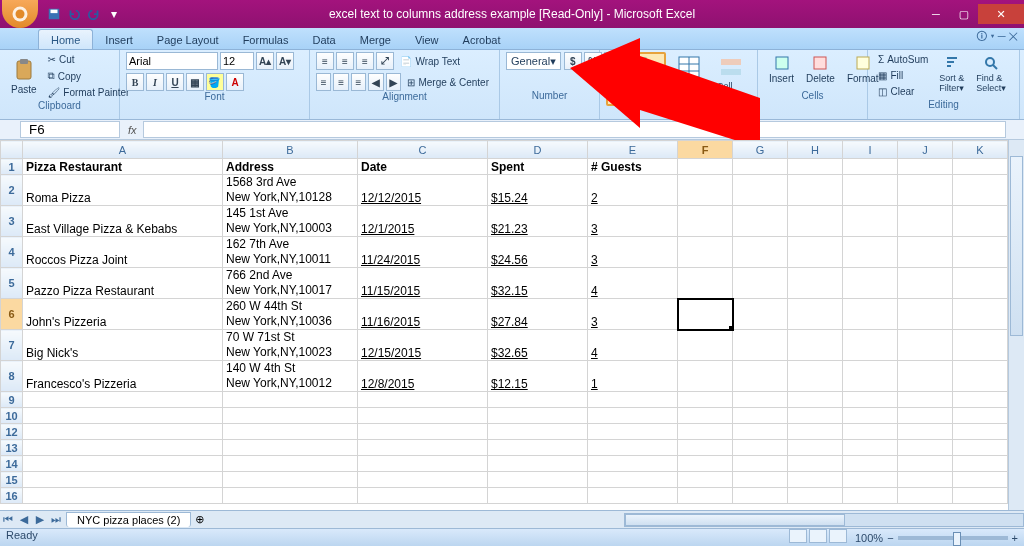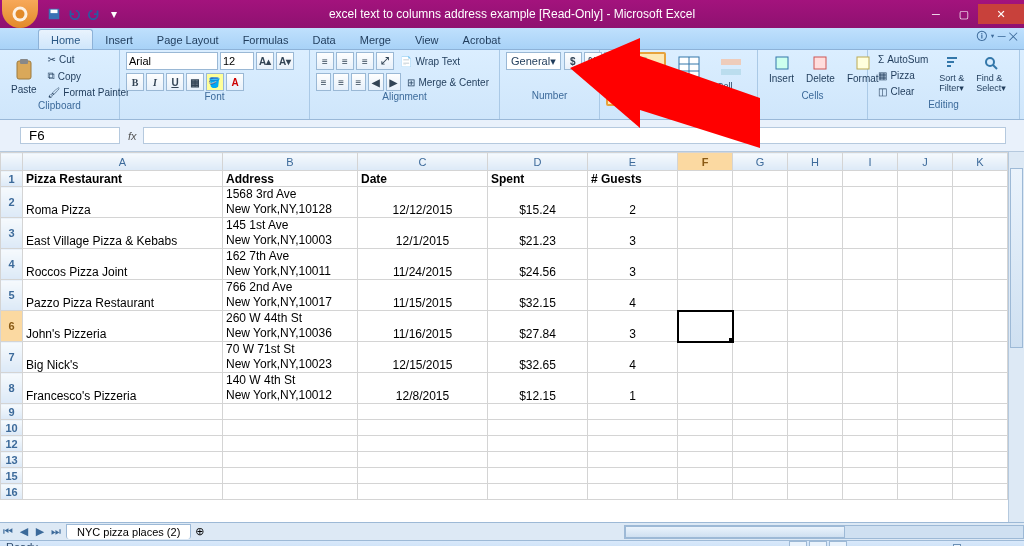--- a/index.html
+++ b/index.html
@@ -32,37 +32,37 @@
 .fontsel { border:1px solid #9ab8d5; background:#fff; font-size:11px; padding:1px 2px; height:18px; }
 .numfmt { border:1px solid #9ab8d5; background:#fff; font-size:11px; height:18px; width:100px; padding:1px 4px; display:flex; align-items:center; justify-content:space-between; }
 .tinybtn { width:18px; height:18px; border:1px solid #9ab8d5; background:linear-gradient(#fefefe,#e7f0fa); display:inline-flex; align-items:center; justify-content:center; font-size:10px; font-weight:bold; color:#345; }
 .row { display:flex; gap:2px; align-items:center; }
 .conditional-highlight { border:2px solid #e6a23c !important; background:#fde8b6 !important; }
 
 
 .redarrow { position:absolute; left:570px; top:38px; pointer-events:none; }
 
 
-.fbarrow { height:32px; background:#e9f1fb; border-bottom:1px solid #b5c9de; display:flex; align-items:center; font-size:11px; }
+.fbarrow { height:20px; background:#e9f1fb; border-bottom:1px solid #b5c9de; display:flex; align-items:center; font-size:11px; }
 .namebox { width:100px; border:1px solid #b5c9de; background:#fff; margin:0 2px 0 20px; padding:1px 8px; height:17px; }
 .fx { padding:0 6px; color:#555; font-style:italic; }
 .formulabar { flex:1; border:1px solid #b5c9de; background:#fff; height:17px; margin-right:18px; }
 
 
 .gridwrap { position:relative; height:370px; overflow:hidden; background:#fff; }
 table.grid { border-collapse:collapse; table-layout:fixed; font-size:12px; color:#000; }
 table.grid th, table.grid td { border:1px solid #d4d4d4; height:16px; padding:0 3px; overflow:hidden; white-space:nowrap; }
 table.grid thead th { background:linear-gradient(#f6fafd,#dce9f7); color:#3c6a9a; font-weight:normal; text-align:center; font-size:11px; height:18px; }
 table.grid .rowhdr { background:linear-gradient(#f6fafd,#dce9f7); color:#3c6a9a; text-align:center; width:22px; font-size:11px; }
 table.grid .rowhdr.sel { background:#fbd9a1; color:#8a5a14; font-weight:bold; }
 table.grid thead th.sel { background:#fbd9a1; color:#8a5a14; font-weight:bold; }
 td.tallcell { height:32px; vertical-align:bottom; }
 .selcell { outline:2px solid #000; outline-offset:-1px; position:relative; }
 .selcell::after { content:""; position:absolute; right:-2px; bottom:-2px; width:5px; height:5px; background:#000; }
-.num { text-align:center; }
+.num { text-align:left;text-decoration:underline; }
 
 
 .sheettabs { height:18px; background:#dde9f5; border-top:1px solid #9db9d6; display:flex; align-items:center; font-size:11px; }
 .sheettabs .navbtn { width:16px; text-align:center; color:#4a6; color:#3c6a9a; }
 .sheettabs .stab { background:#fff; border:1px solid #9db9d6; border-bottom:none; padding:1px 10px; margin-left:2px; border-radius:0 0 3px 3px; }
 .sheettabs .hscroll { margin-left:auto; width:400px; height:14px; background:#cfe0f1; border:1px solid #9db9d6; position:relative; }
 .sheettabs .hscroll .thumb { position:absolute; left:0; top:0; bottom:0; width:220px; background:linear-gradient(#eaf3fc,#cfe0f1); border:1px solid #9db9d6; }
 
 
 .statusbar { height:18px; background:linear-gradient(#d9e9fb,#bcd6f0); border-top:1px solid #9db9d6; display:flex; font-size:11px; color:#2d4a6b; padding:0 6px; gap:8px; }
@@ -275,21 +275,21 @@
 
   <div class="rgroup" style="width:152px;">
     <div class="row" style="height:52px; align-items:flex-start;">
       <div style="display:flex; flex-direction:column; gap:1px;">
         <div class="rbtn">
             <span>Σ</span>
             <span>AutoSum</span>
           </div>
         <div class="rbtn">
             <span>▦</span>
-            <span>Pizza</span>
+            <span>Fill</span>
           </div>
         <div class="rbtn">
             <span>◫</span>
             <span>Clear</span>
           </div>
       </div>
       <div class="vbtn">
           <svg class="iconbox" viewBox="0 0 16 16">
             <path d="M3 3h10M3 7h7M3 11h4" stroke="#37a" stroke-width="2"></path>
           </svg>
@@ -513,20 +513,34 @@
           <td></td>
           <td></td>
           <td></td>
           <td></td>
           <td></td>
           <td></td>
           <td></td>
           <td></td>
         </tr>
         <tr>
+          <th class="rowhdr">14</th>
+          <td></td>
+          <td></td>
+          <td></td>
+          <td></td>
+          <td></td>
+          <td></td>
+          <td></td>
+          <td></td>
+          <td></td>
+          <td></td>
+          <td></td>
+        </tr>
+        <tr>
           <th class="rowhdr">15</th>
           <td></td>
           <td></td>
           <td></td>
           <td></td>
           <td></td>
           <td></td>
           <td></td>
           <td></td>
           <td></td>

